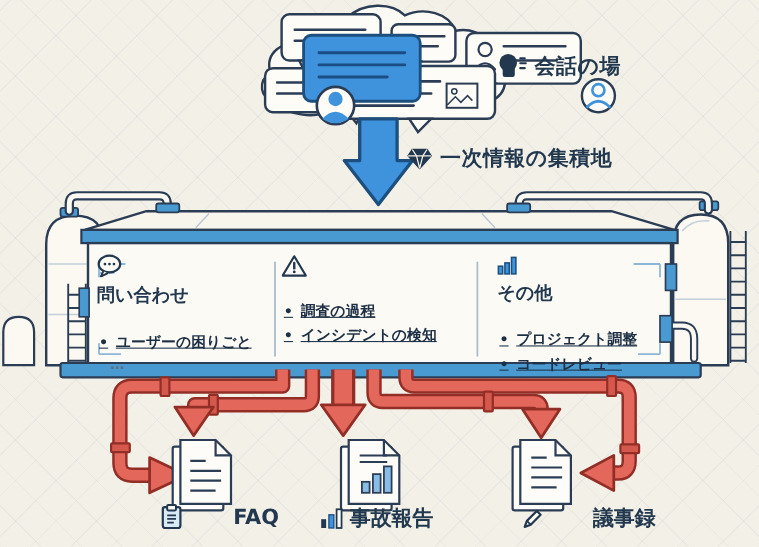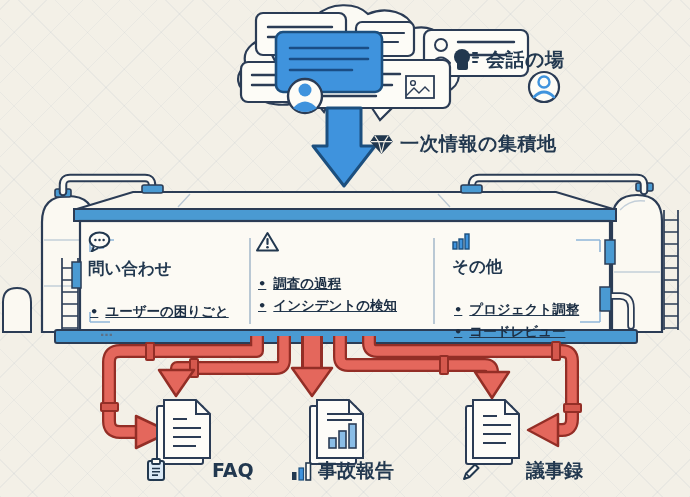--- a/index.html
+++ b/index.html
@@ -307,21 +307,21 @@
   <span class="icon">
     <svg width="21" height="20" viewBox="0 0 21 20">
       <rect x="1" y="11" width="4.5" height="8" fill="#22384f"></rect>
       <rect x="8" y="7" width="4.5" height="12" fill="#3f93dd" stroke="#1c4f7e" stroke-width="1.2"></rect>
       <rect x="15" y="2" width="4.5" height="17" fill="#fdfcf7" stroke="#22384f" stroke-width="1.6"></rect>
     </svg>
   </span>
   <span class="txt">事故報告</span>
 </div>
 
-<div class="outlabel" style="left:461px;gap:44px;">
+<div class="outlabel" style="left:474px;gap:44px;">
   <span class="icon">
     <svg width="21" height="21" viewBox="0 0 21 21">
       <path d="M3,18 L5,12.5 L14,3.5 L17.5,7 L8.5,16 Z" fill="#fdfcf7" stroke="#22384f" stroke-width="2" stroke-linejoin="round"></path>
       <path d="M5,12.5 L8.5,16" stroke="#22384f" stroke-width="1.6"></path>
     </svg>
   </span>
   <span class="txt">議事録</span>
 </div>
 
 </body></html>

